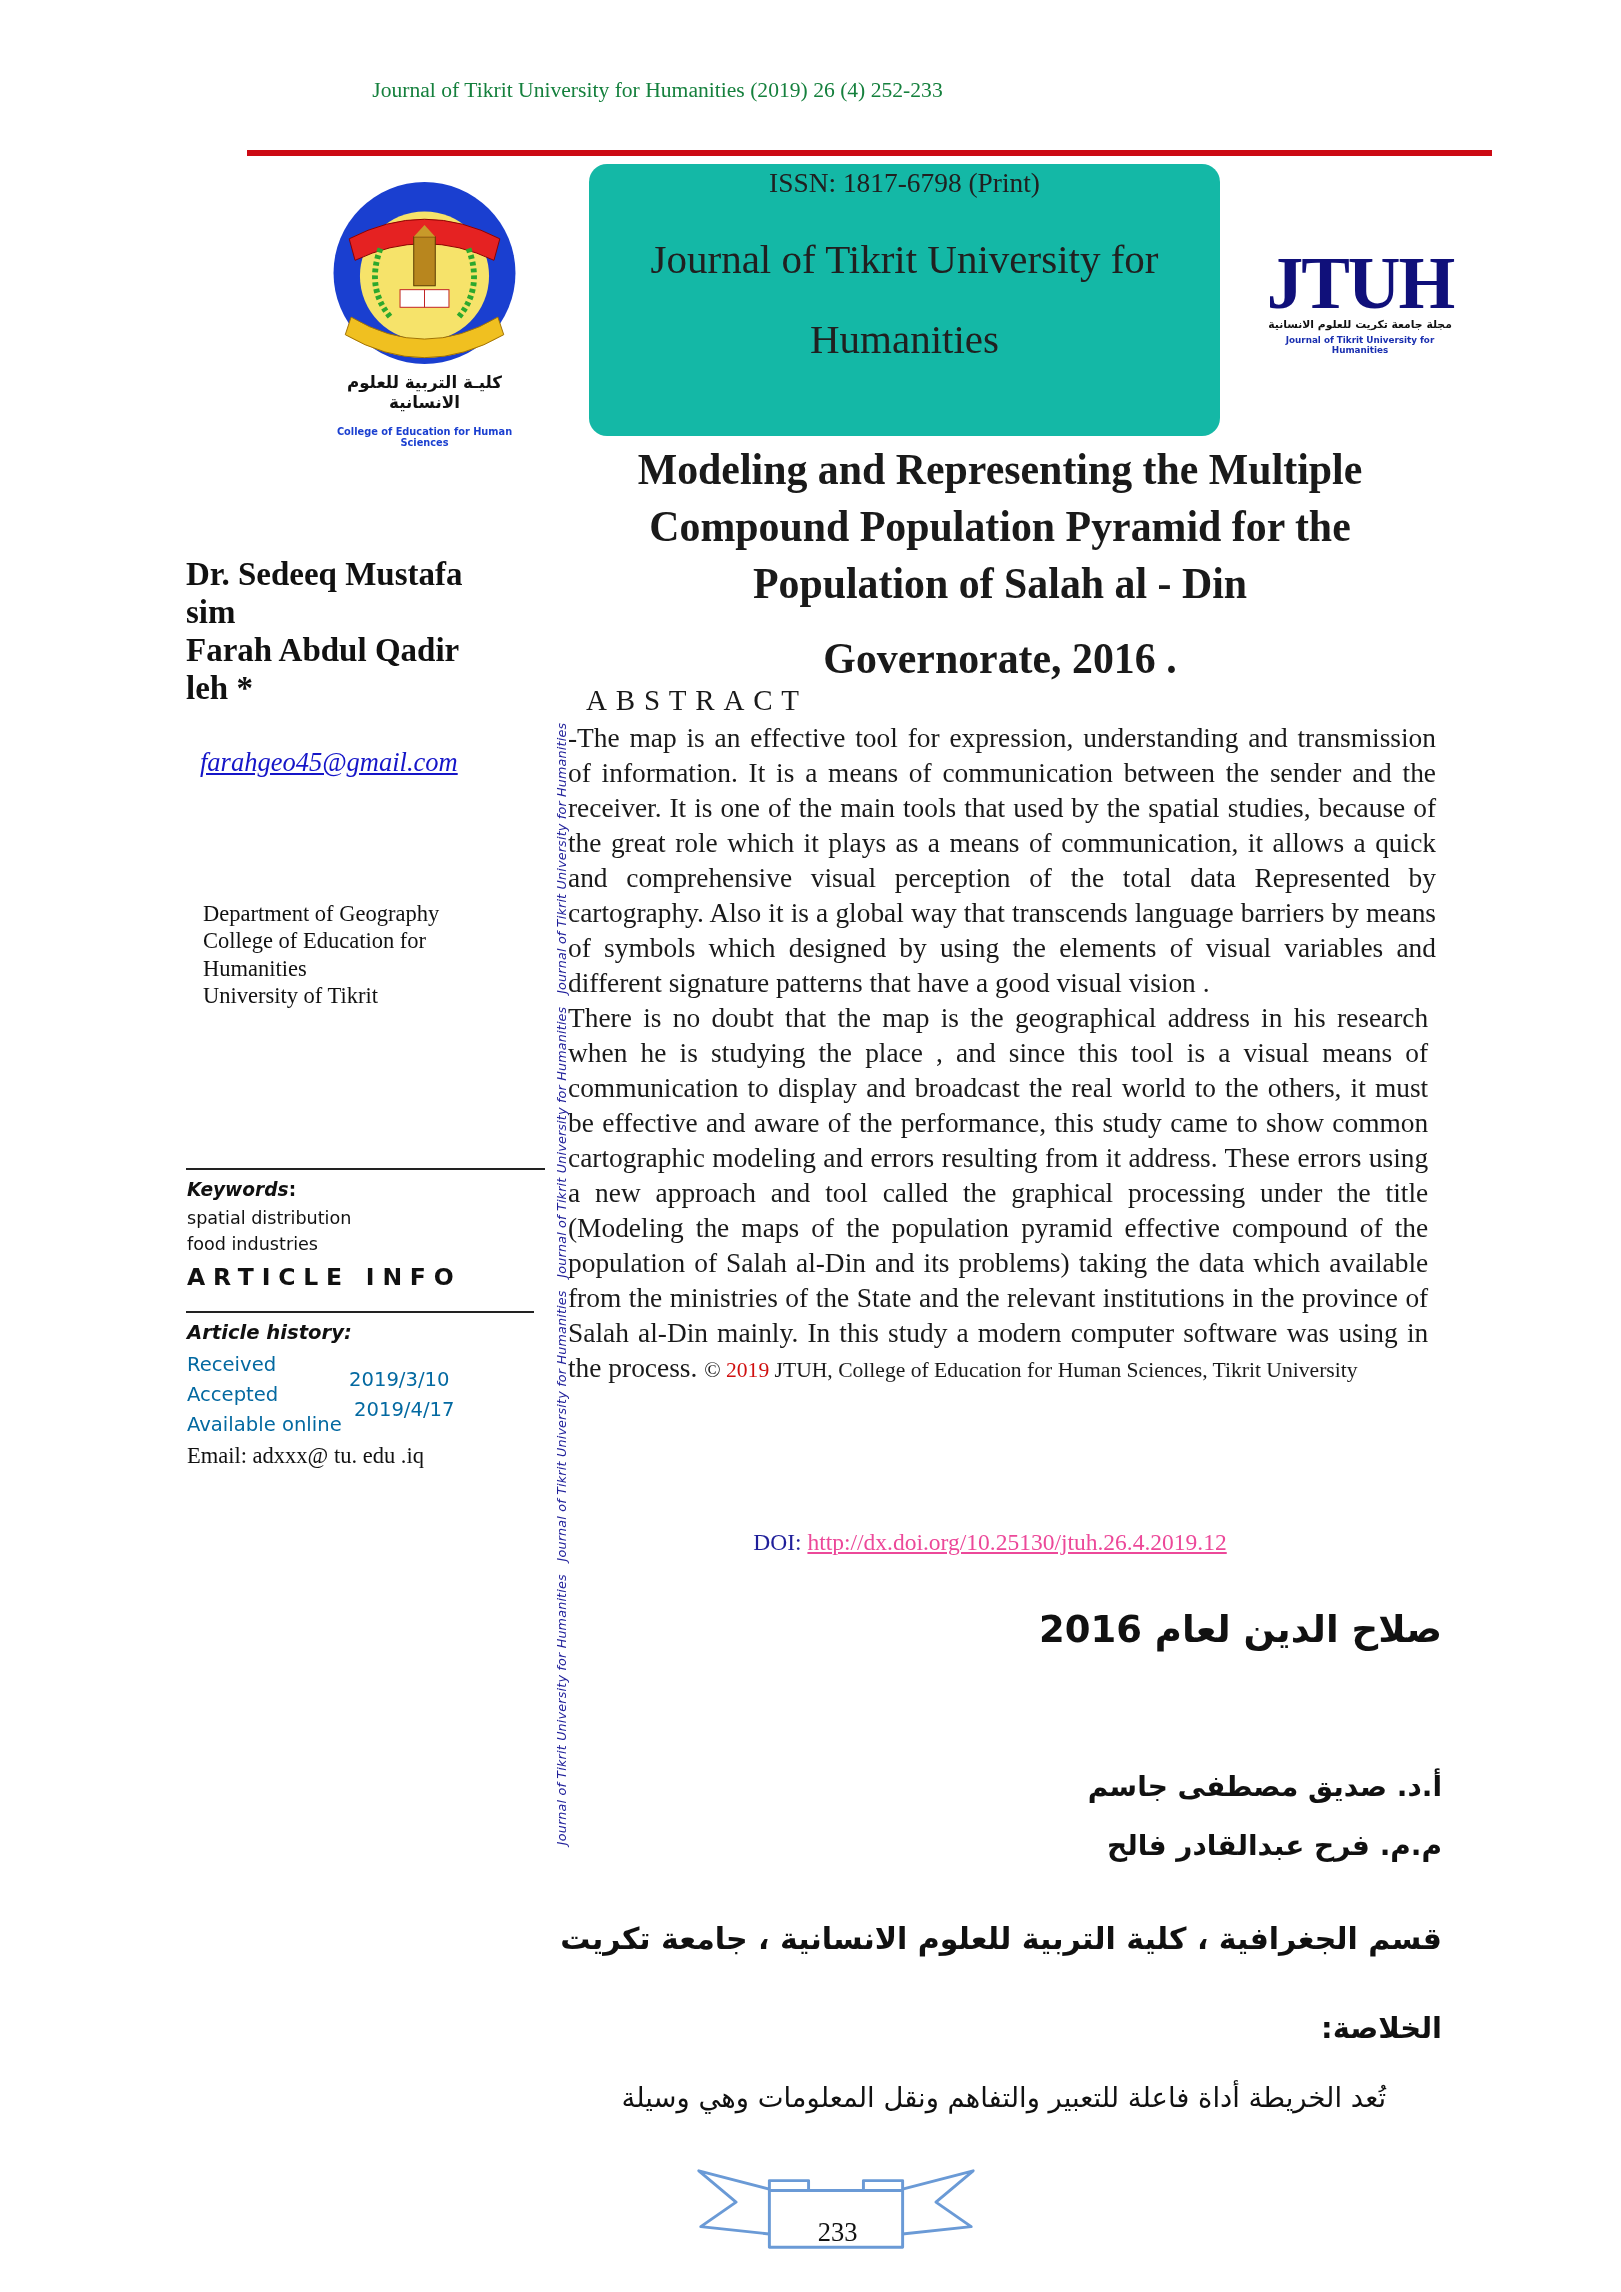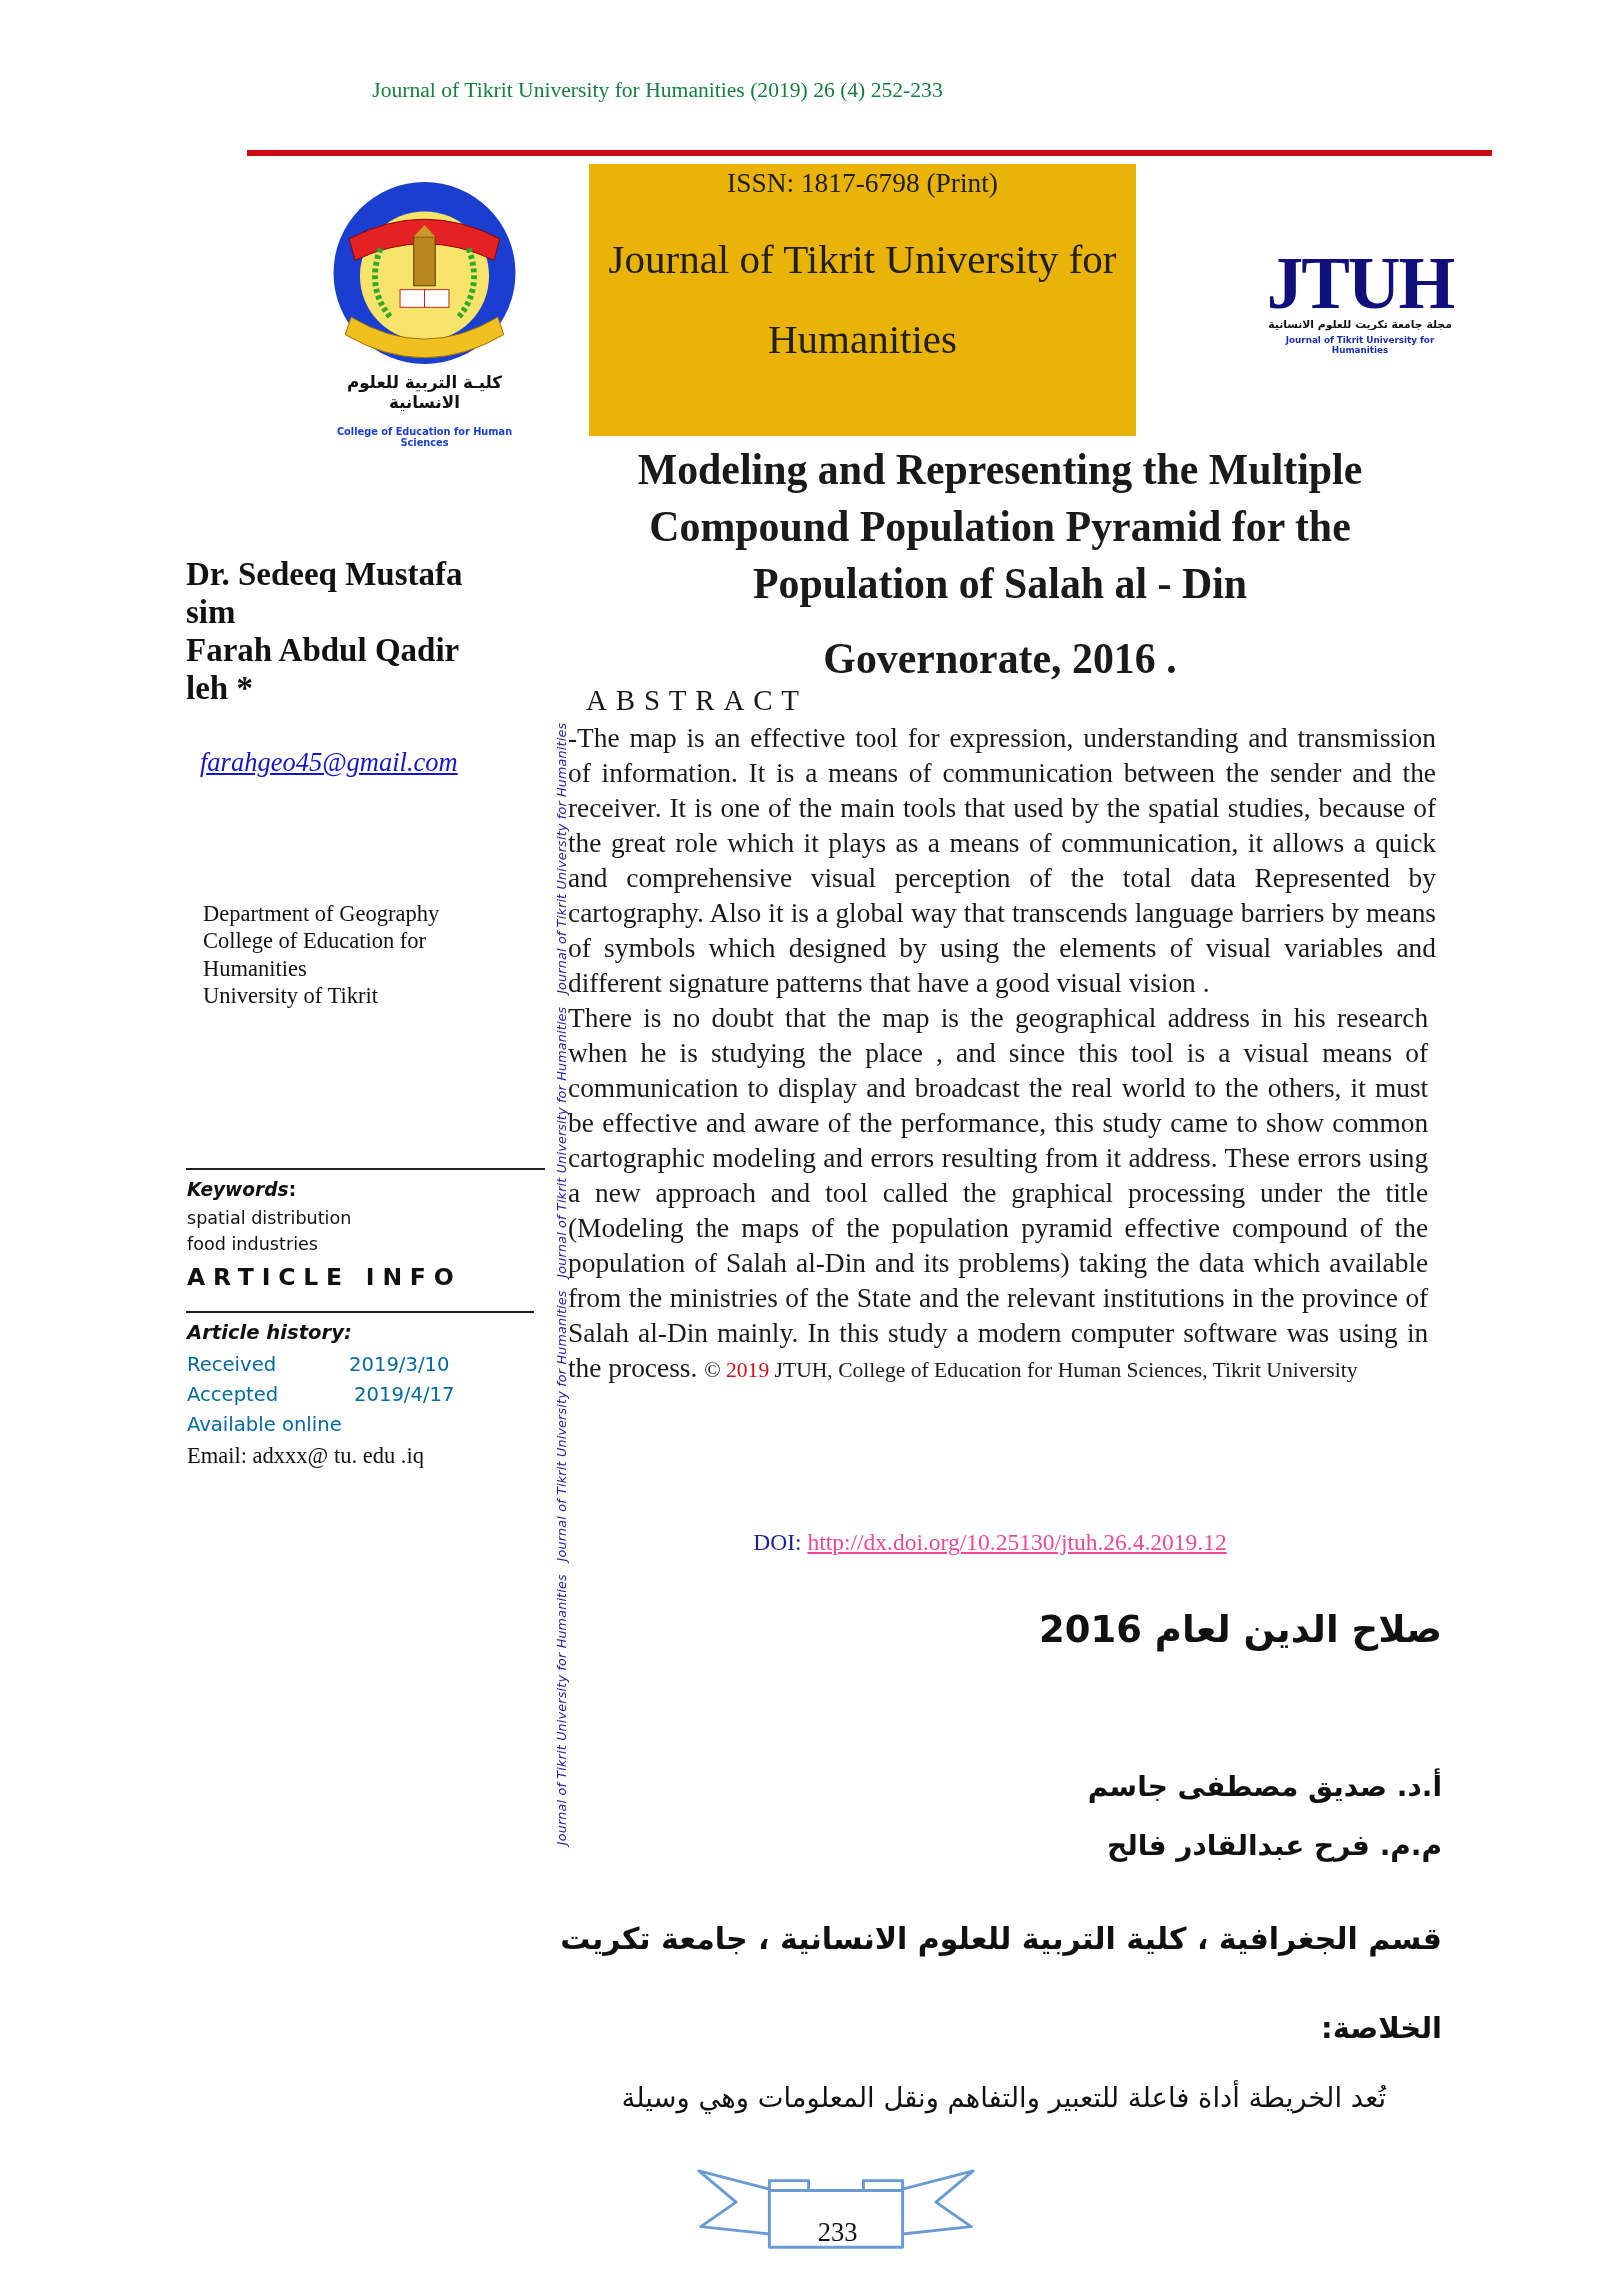--- a/index.html
+++ b/index.html
@@ -7,21 +7,21 @@
            font-family: "Liberation Serif", "DejaVu Serif", serif; color: #1a1a1a; }
     .abs { position: absolute; }
 
     .running-head { left: 0; width: 1315px; top: 78px; text-align: center;
       color: #15803d; font-size: 21.6px; }
     .red-rule { left: 247px; top: 150px; width: 1245px; height: 5.9px; background: #cc0a14; }
 
     
     .logo-left { left: 312px; top: 180px; width: 225px; height: 235px; }
     
-    .journal-box { left: 589px; top: 164px; width: 547px; height: 272px; background: #eab308; }
+    .journal-box { left: 589px; top: 164px; width: 631px; height: 272px; background: #14b8a6; border-radius: 18px; }
     .jb-issn { position: absolute; left: 0; right: 0; top: 3.9px; text-align: center; font-size: 27.4px; color: #202020; }
     .jb-title { position: absolute; left: 0; right: 0; top: 55px; text-align: center; font-size: 41px; line-height: 80px; color: #202020; }
     .jb-online { position: absolute; left: 0; top: 218px; font-size: 29px; color: #202020; white-space: nowrap; }
     .jb-online a { color: #1010d8; text-decoration: underline; }
     
     .logo-right { left: 1257px; top: 251px; width: 206px; height: 98px; }
 
     .paper-title { left: 559px; width: 882px; top: 441px; text-align: center;
       font-family: "Liberation Serif", serif; font-weight: bold; font-size: 45px; line-height: 57px; color: #1a1a1a;
       transform: scaleX(0.93); transform-origin: center top; }
@@ -30,21 +30,21 @@
     .authors { left: 186px; top: 555px; width: 353px; font-weight: bold; font-size: 33px; line-height: 38px; color: #111; }
     .author-email { left: 200px; top: 747px; font-size: 26.5px; font-style: italic; color: #1515c8; text-decoration: underline; }
     .affil { left: 203px; top: 900px; font-size: 22.5px; line-height: 27.4px; color: #111; }
 
     .side-rule { left: 186px; height: 2px; background: #222; }
     .kw-label { left: 187px; top: 1179px; font-family: "DejaVu Sans", sans-serif; font-size: 18.6px; font-weight: bold; font-style: italic; color: #111; }
     .kw-item { left: 187px; font-family: "DejaVu Sans", sans-serif; font-size: 17.6px; color: #111; }
     .article-info { left: 187px; top: 1263px; font-family: "DejaVu Sans", sans-serif; font-weight: bold; font-size: 23.5px; letter-spacing: 7.8px; color: #111; }
     .hist-label { left: 187px; top: 1321px; font-family: "DejaVu Sans", sans-serif; font-size: 19.6px; font-weight: bold; font-style: italic; color: #111; }
     .hist-row { left: 187px; font-family: "DejaVu Sans", sans-serif; font-size: 19.6px; color: #0369a1; white-space: nowrap; }
-    .hist-row .date { position: absolute; left: 162px; }
+    .hist-row .date { position: absolute; left: 162px; margin-top: 15px; }
     .email-line { left: 187px; top: 1443px; font-size: 22.5px; color: #111; }
 
     .vertical-strip { left: 549px; top: 627px; width: 23.5px; height: 1313px; }
     .vertical-strip .vtext { position: absolute; left: 50%; top: 50%; white-space: nowrap;
       transform: translate(-50%, -50%) rotate(-90deg); font-family: "DejaVu Sans", sans-serif; font-style: italic;
       font-size: 12.7px; color: #1f1f9a; letter-spacing: 0.2px; }
 
     .abstract-head { left: 586px; top: 684px; font-size: 29px; letter-spacing: 8.8px; color: #1a1a1a; }
     .abstract-body { left: 568px; width: 868px; top: 721px; font-size: 27.4px; line-height: 35px; text-align: justify; color: #1a1a1a; }
     .abstract-body p { margin: 0; }

